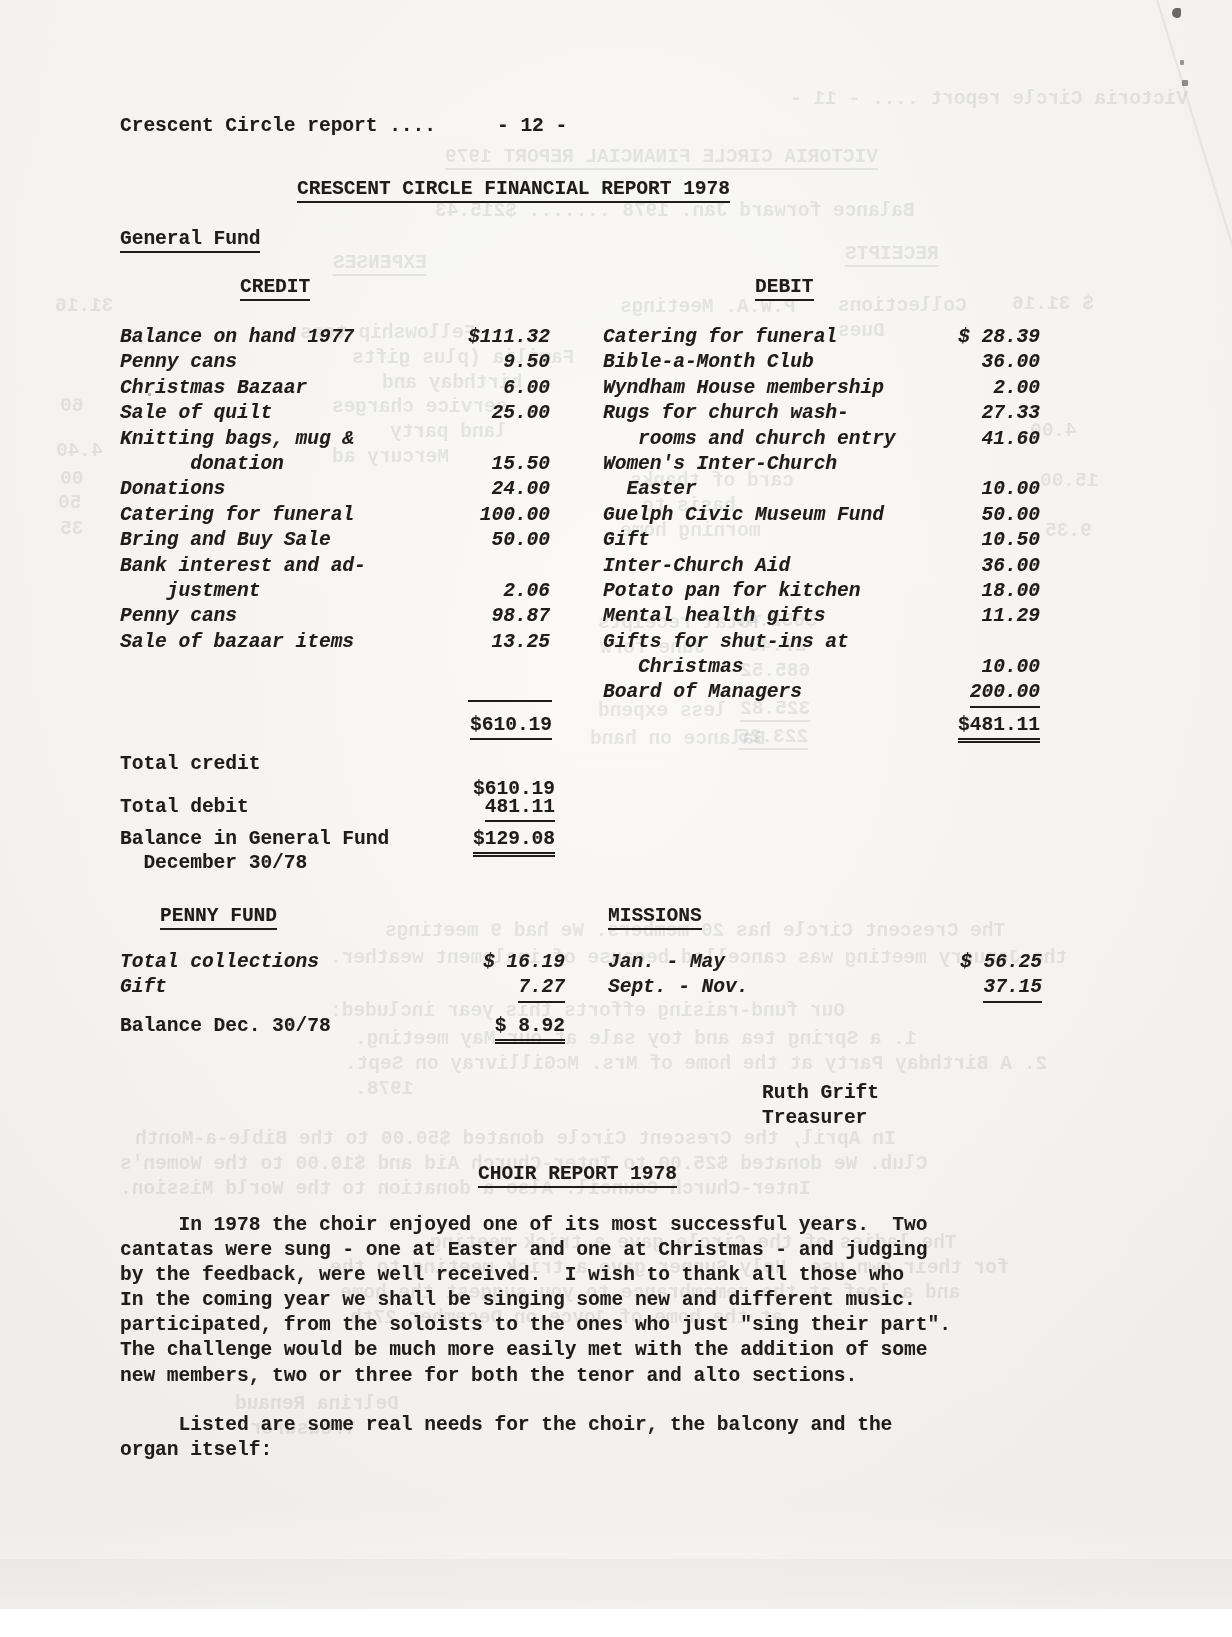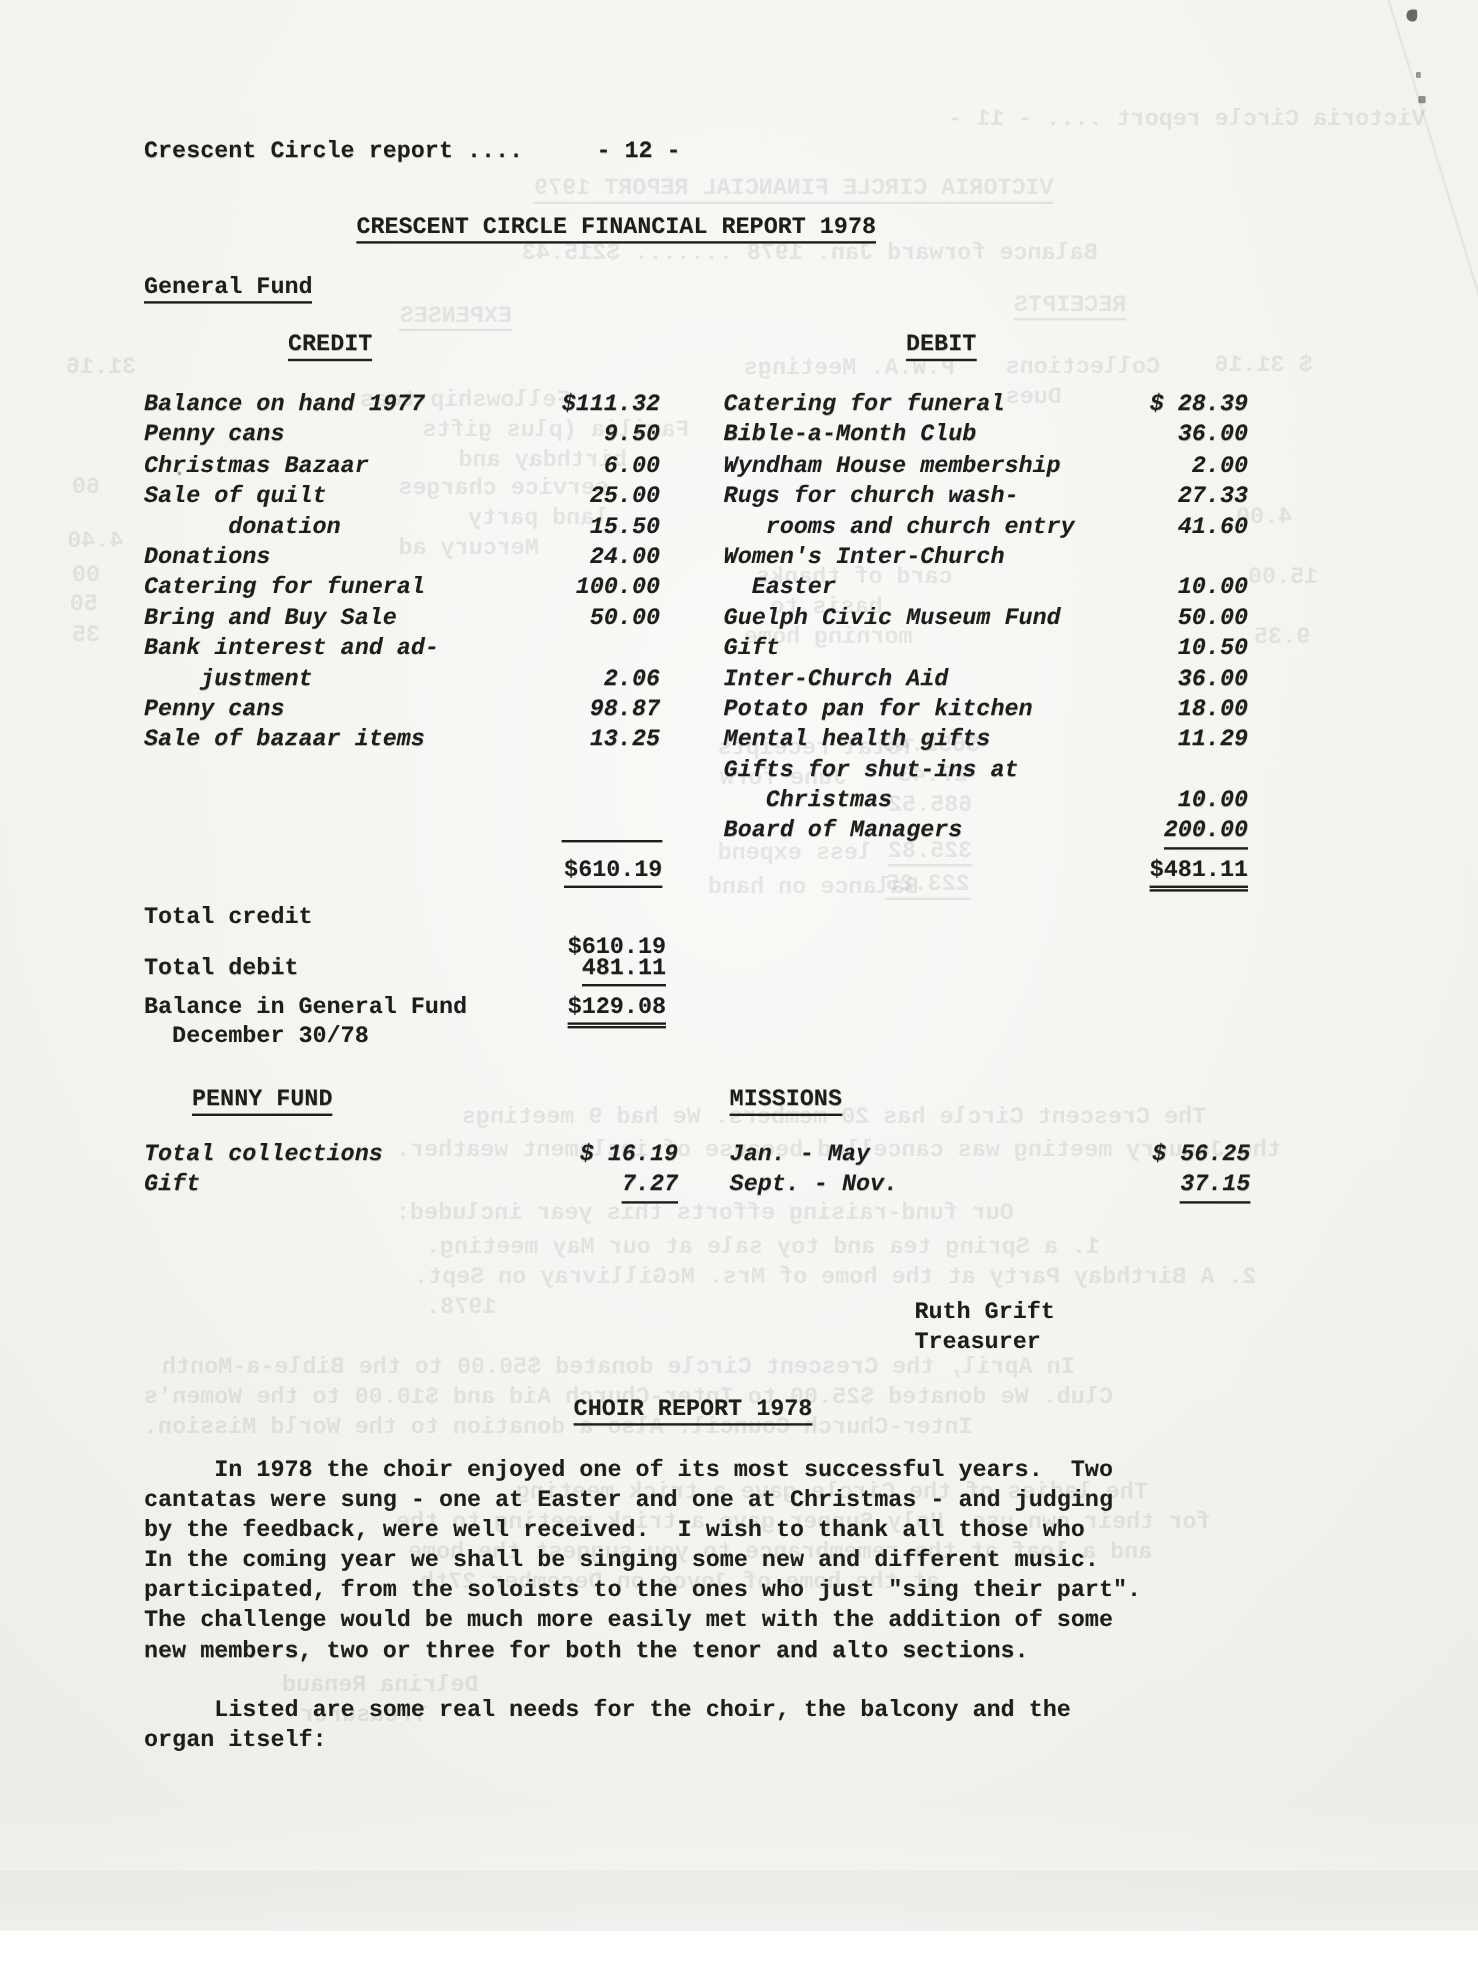--- a/index.html
+++ b/index.html
@@ -139,20 +139,24 @@
       <div class="lrow">
         <span class="lbl">Christmas Bazaar</span>
         <span class="amt">6.00</span>
       </div>
 
       <div class="lrow">
         <span class="lbl">Sale of quilt</span>
         <span class="amt">25.00</span>
       </div>
 
+      <div class="lrow">
+        <span class="lbl">Knitting bags, mug &amp;</span>
+        <span class="amt"></span>
+      </div>
 
       <div class="lrow">
         <span class="lbl">      donation</span>
         <span class="amt">15.50</span>
       </div>
 
       <div class="lrow">
         <span class="lbl">Donations</span>
         <span class="amt">24.00</span>
       </div>
@@ -294,20 +298,24 @@
       <div class="lrow">
         <span class="lbl">Total collections</span>
         <span class="amt">$ 16.19</span>
       </div>
 
       <div class="lrow">
         <span class="lbl">Gift</span>
         <span class="amt u">7.27</span>
       </div>
     </div>
+  <div class="totrow" style="left:120px;top:1014px;width:445px;">
+    <span class="lbl">Balance Dec. 30/78</span>
+    <span class="amt dbl">$ 8.92</span>
+  </div>
 
   <div class="abs u-head" style="left:608px;top:905px;">MISSIONS</div>
   <div class="ledger" style="left:608px;top:950px;width:434px;">
 
       <div class="lrow">
         <span class="lbl">Jan. - May</span>
         <span class="amt">$ 56.25</span>
       </div>
 
       <div class="lrow">

